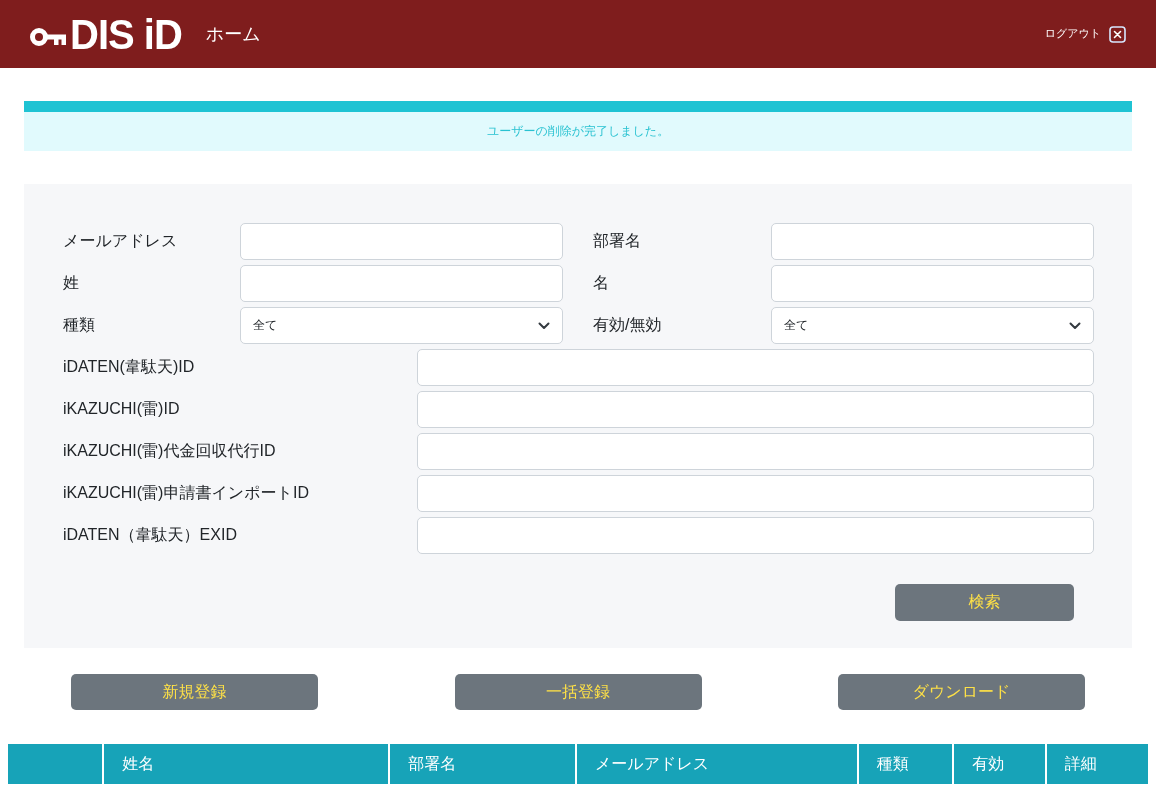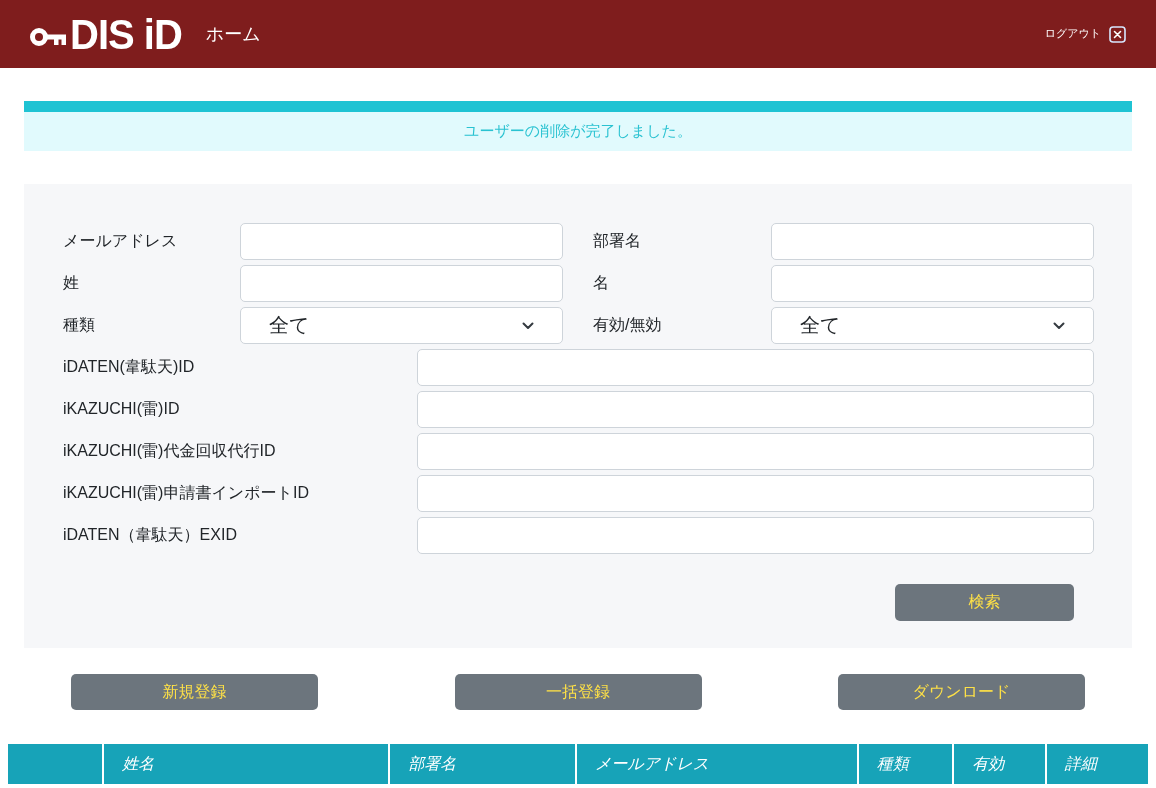--- a/index.html
+++ b/index.html
@@ -20,34 +20,34 @@
     color:#fff; font-size:18px; margin-left:24px; text-decoration:none; cursor:pointer;
   }
   .spacer{ flex:1; }
   .logout{ display:flex; gap:8px; color:#fff; font-size:11px; cursor:pointer; }
 
   
   .alert{ margin:33px 24px 0 24px; }
   .alert-strip{ height:11px; background:#1fc3d3; }
   .alert-body{
     height:39px; background:#e1fafd; display:flex; align-items:center; justify-content:center;
-    color:#29c2d1; font-size:15px;
+    color:#29c2d1; font-size:12px;
   }
 
   
   .panel{
     margin:33px 24px 0 24px; background:#f6f7f9; padding:39px 38px 27px 39px;
   }
   .frow{ display:grid; align-items:center; margin-bottom:5px; }
   .frow.two{ grid-template-columns:177px 323px 30px 178px 323px; }
   .frow.full{ grid-template-columns:354px 677px; }
   .lbl{ font-size:16px; color:#212529; padding-right:8px; }
   .inp{
     height:37px; background:#fff; border:1px solid #ced4da; border-radius:5px;
-    font-size:20px; padding:0 28px; color:#212529; width:100%;
+    font-size:12px; padding:0 12px; color:#212529; width:100%;
     font-family:"Liberation Sans","DejaVu Sans",sans-serif; outline:none;text-align:center;
   }
   .select{
     display:flex; align-items:center; justify-content:space-between; cursor:pointer;
   }
   .select .chev{ flex:0 0 auto; }
   .search-row{ margin-top:30px; text-align:right; padding-right:20px; }
 
   .btn{
     display:inline-flex; align-items:center; justify-content:center;
@@ -61,21 +61,20 @@
     margin-top:26px; padding:0 71px; display:flex; justify-content:space-between;
   }
   .btn-action{ width:247px; height:36px; }
 
   
   .table-wrap{ margin:34px 8px 0 8px; }
   .thead{ display:flex; height:40px; background:#17a3b8; }
   .th{
     display:flex; align-items:center; padding-left:18px; color:#fff; font-size:16px;
     border-left:2px solid #fff;
-    font-style:italic;
   }
   .th:first-child{ border-left:none; padding-left:0; }
   .th.c0{ width:95px; } .th.c1{ width:288px; } .th.c2{ width:188px; }
   .th.c3{ width:284px; } .th.c4{ width:96px; } .th.c5{ width:93px; } .th.c6{ width:104px; }
   .trow-sliver{ height:4px; background:#fff; }
 </style>
 </head>
 <body>
 
 <header class="topbar">

